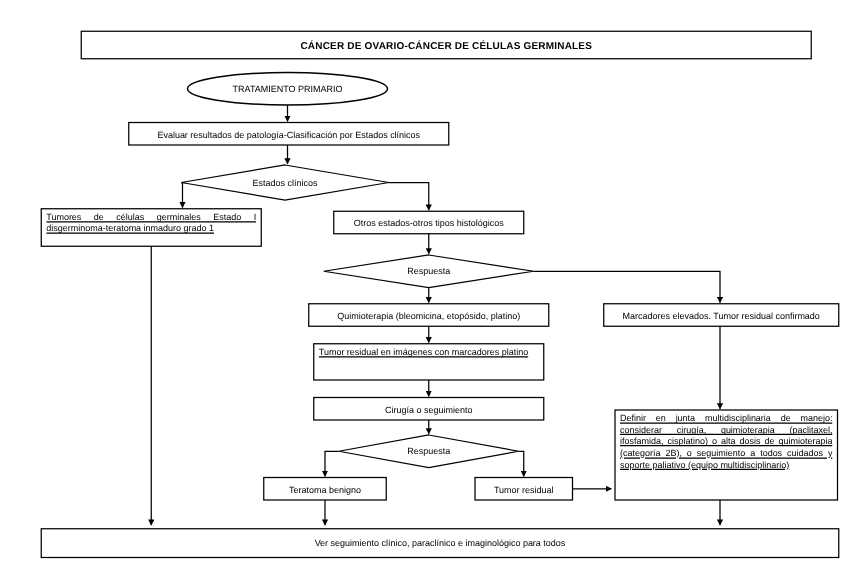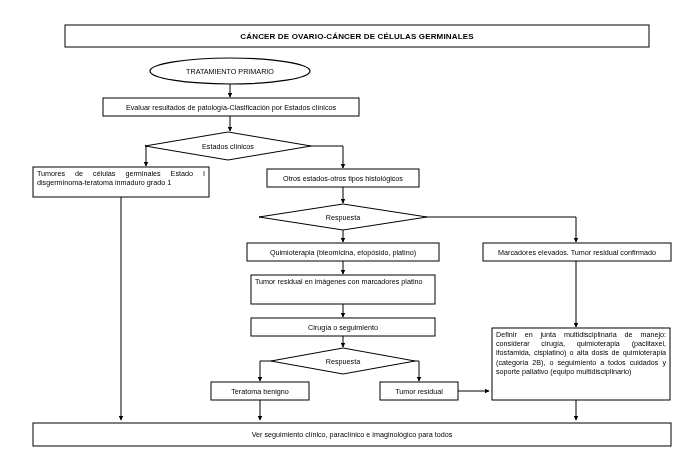--- a/index.html
+++ b/index.html
@@ -53,20 +53,21 @@
     letter-spacing: 0.15px;
   }
   .txt-c { text-anchor: middle; }
   .fo-body {
     font-family: "Liberation Sans", sans-serif;
     font-size: 7.2px;
     line-height: 9.2px;
     color: #000000;
     text-align: justify;
     text-justify: inter-word;
+    text-decoration: underline;
   }
 </style>
 </head>
 <body>
 
 <div id="chart-root">
   <svg width="684" height="460" viewBox="0 0 684 460" xmlns="http://www.w3.org/2000/svg">
 
     <defs>
       <marker id="arrow" viewBox="0 0 10 10" refX="9" refY="5" markerWidth="5" markerHeight="5" orient="auto-start-reverse">

